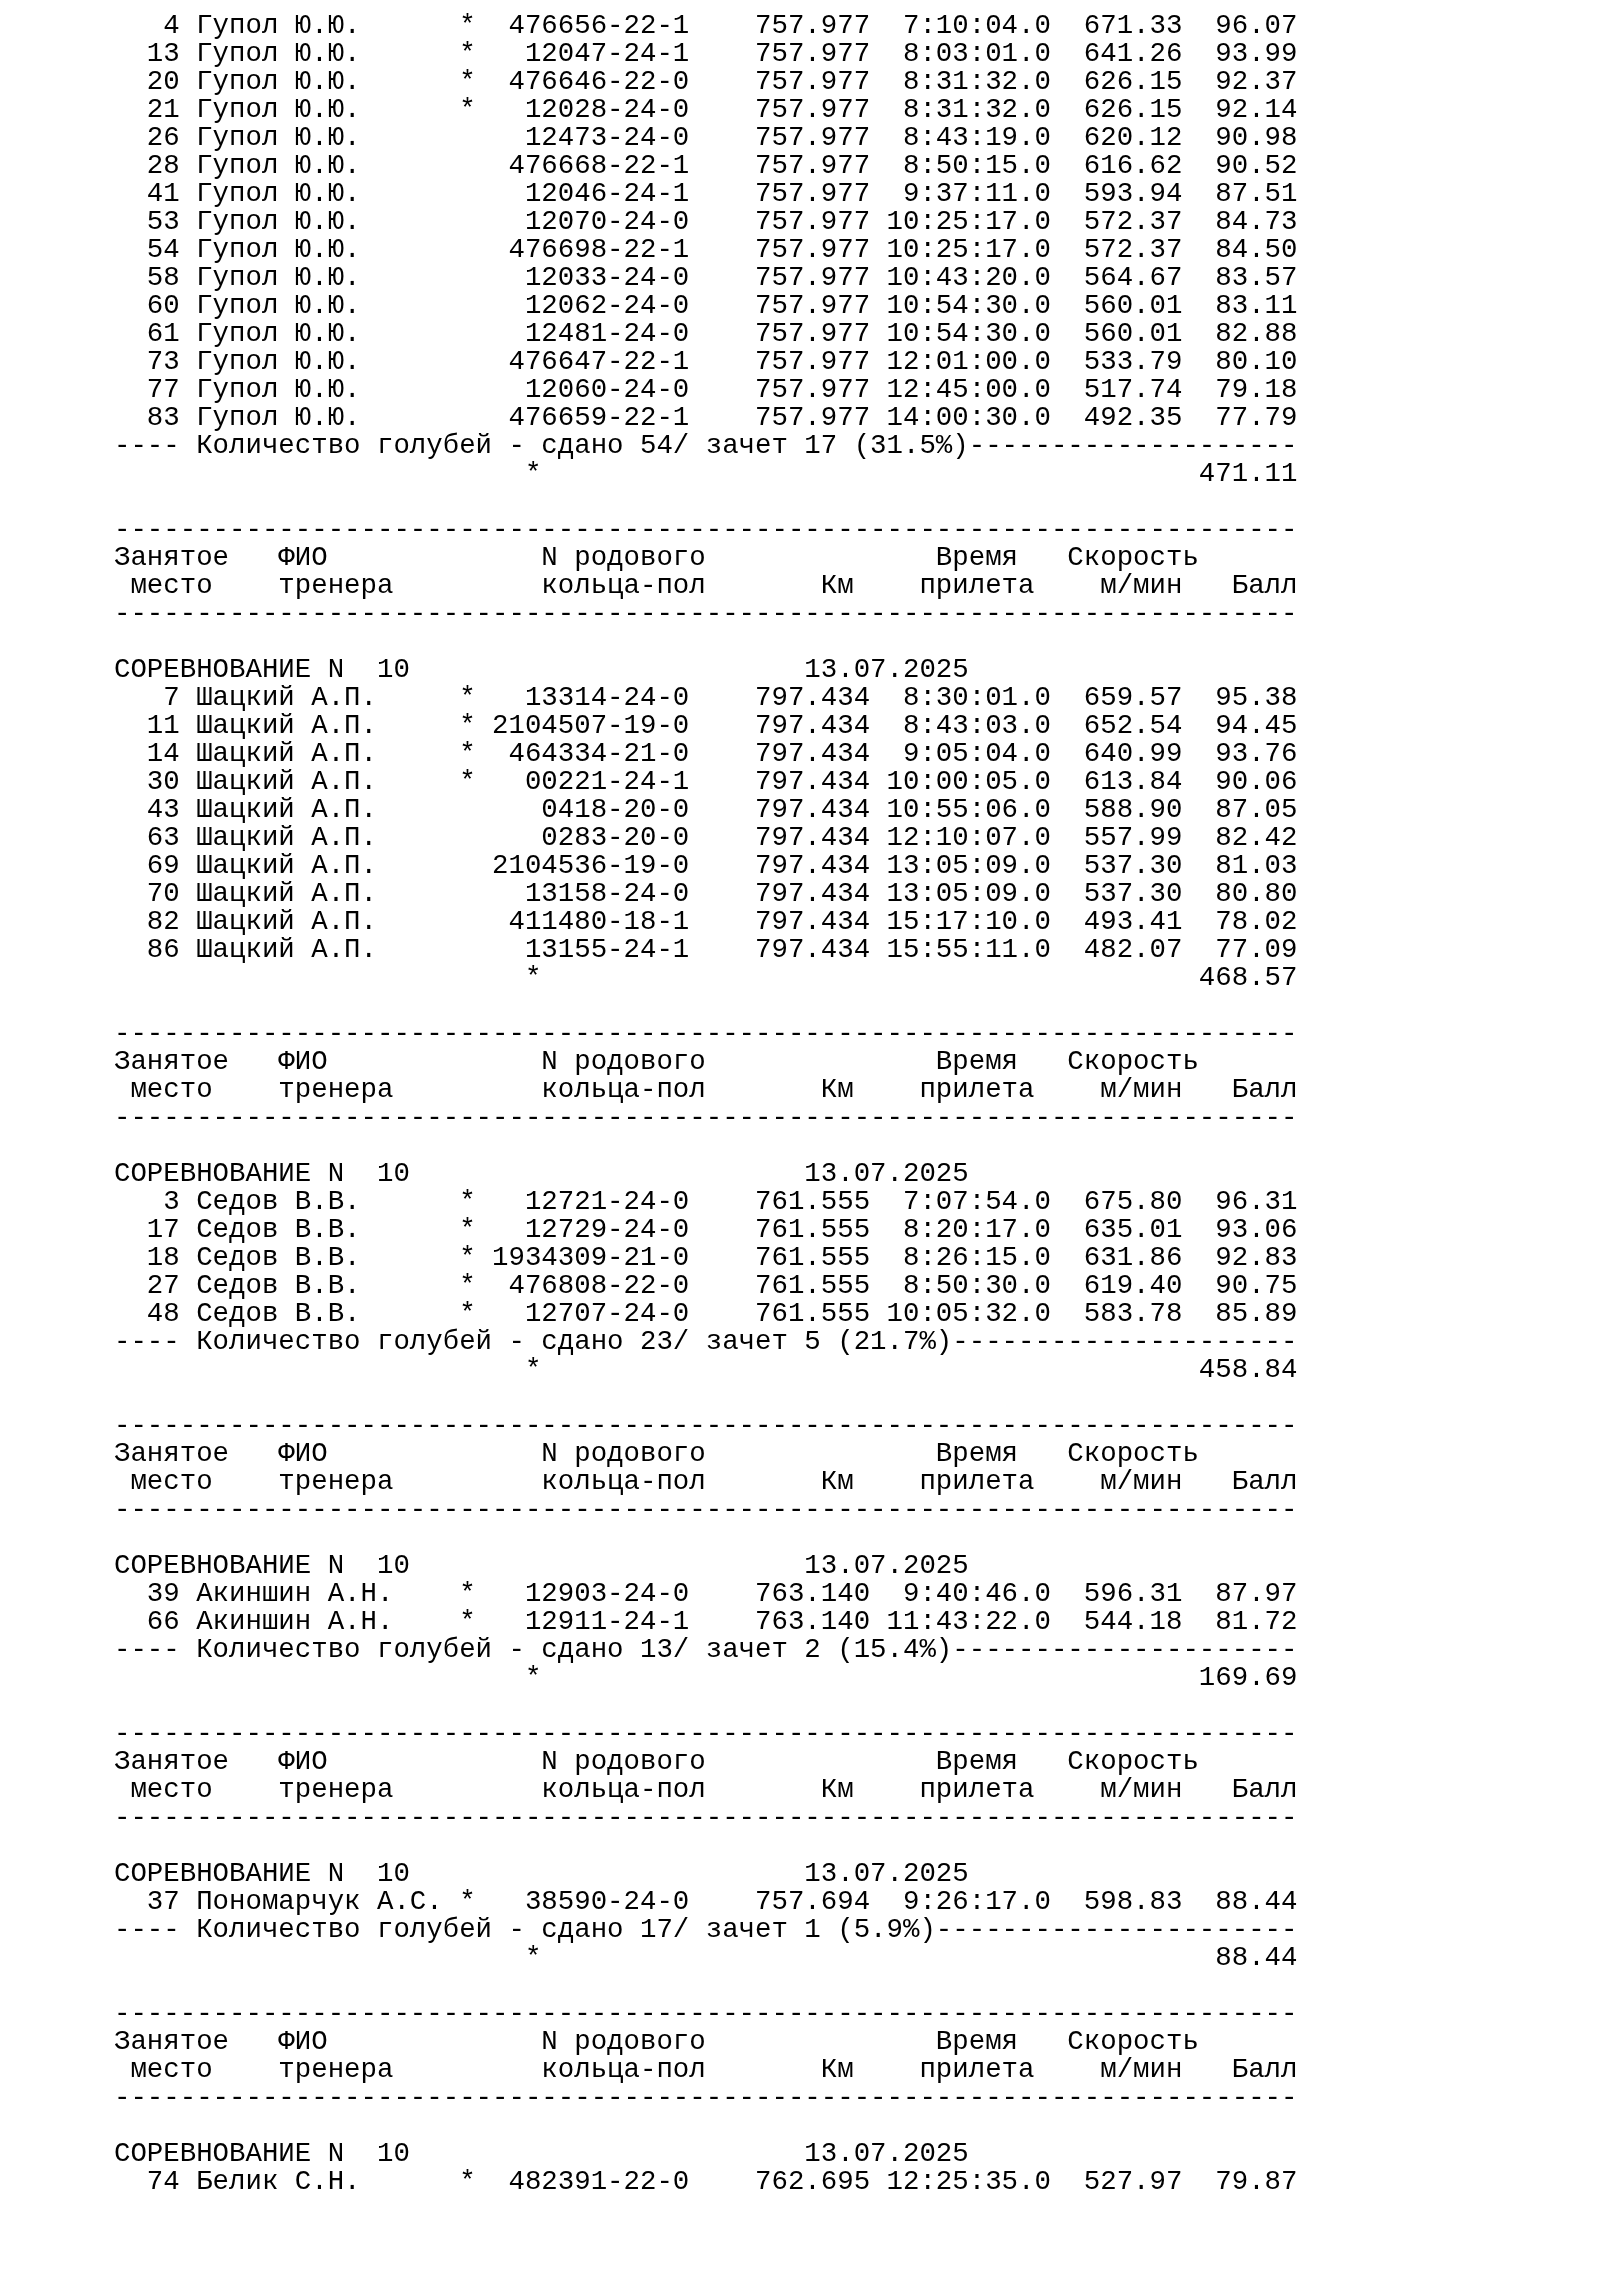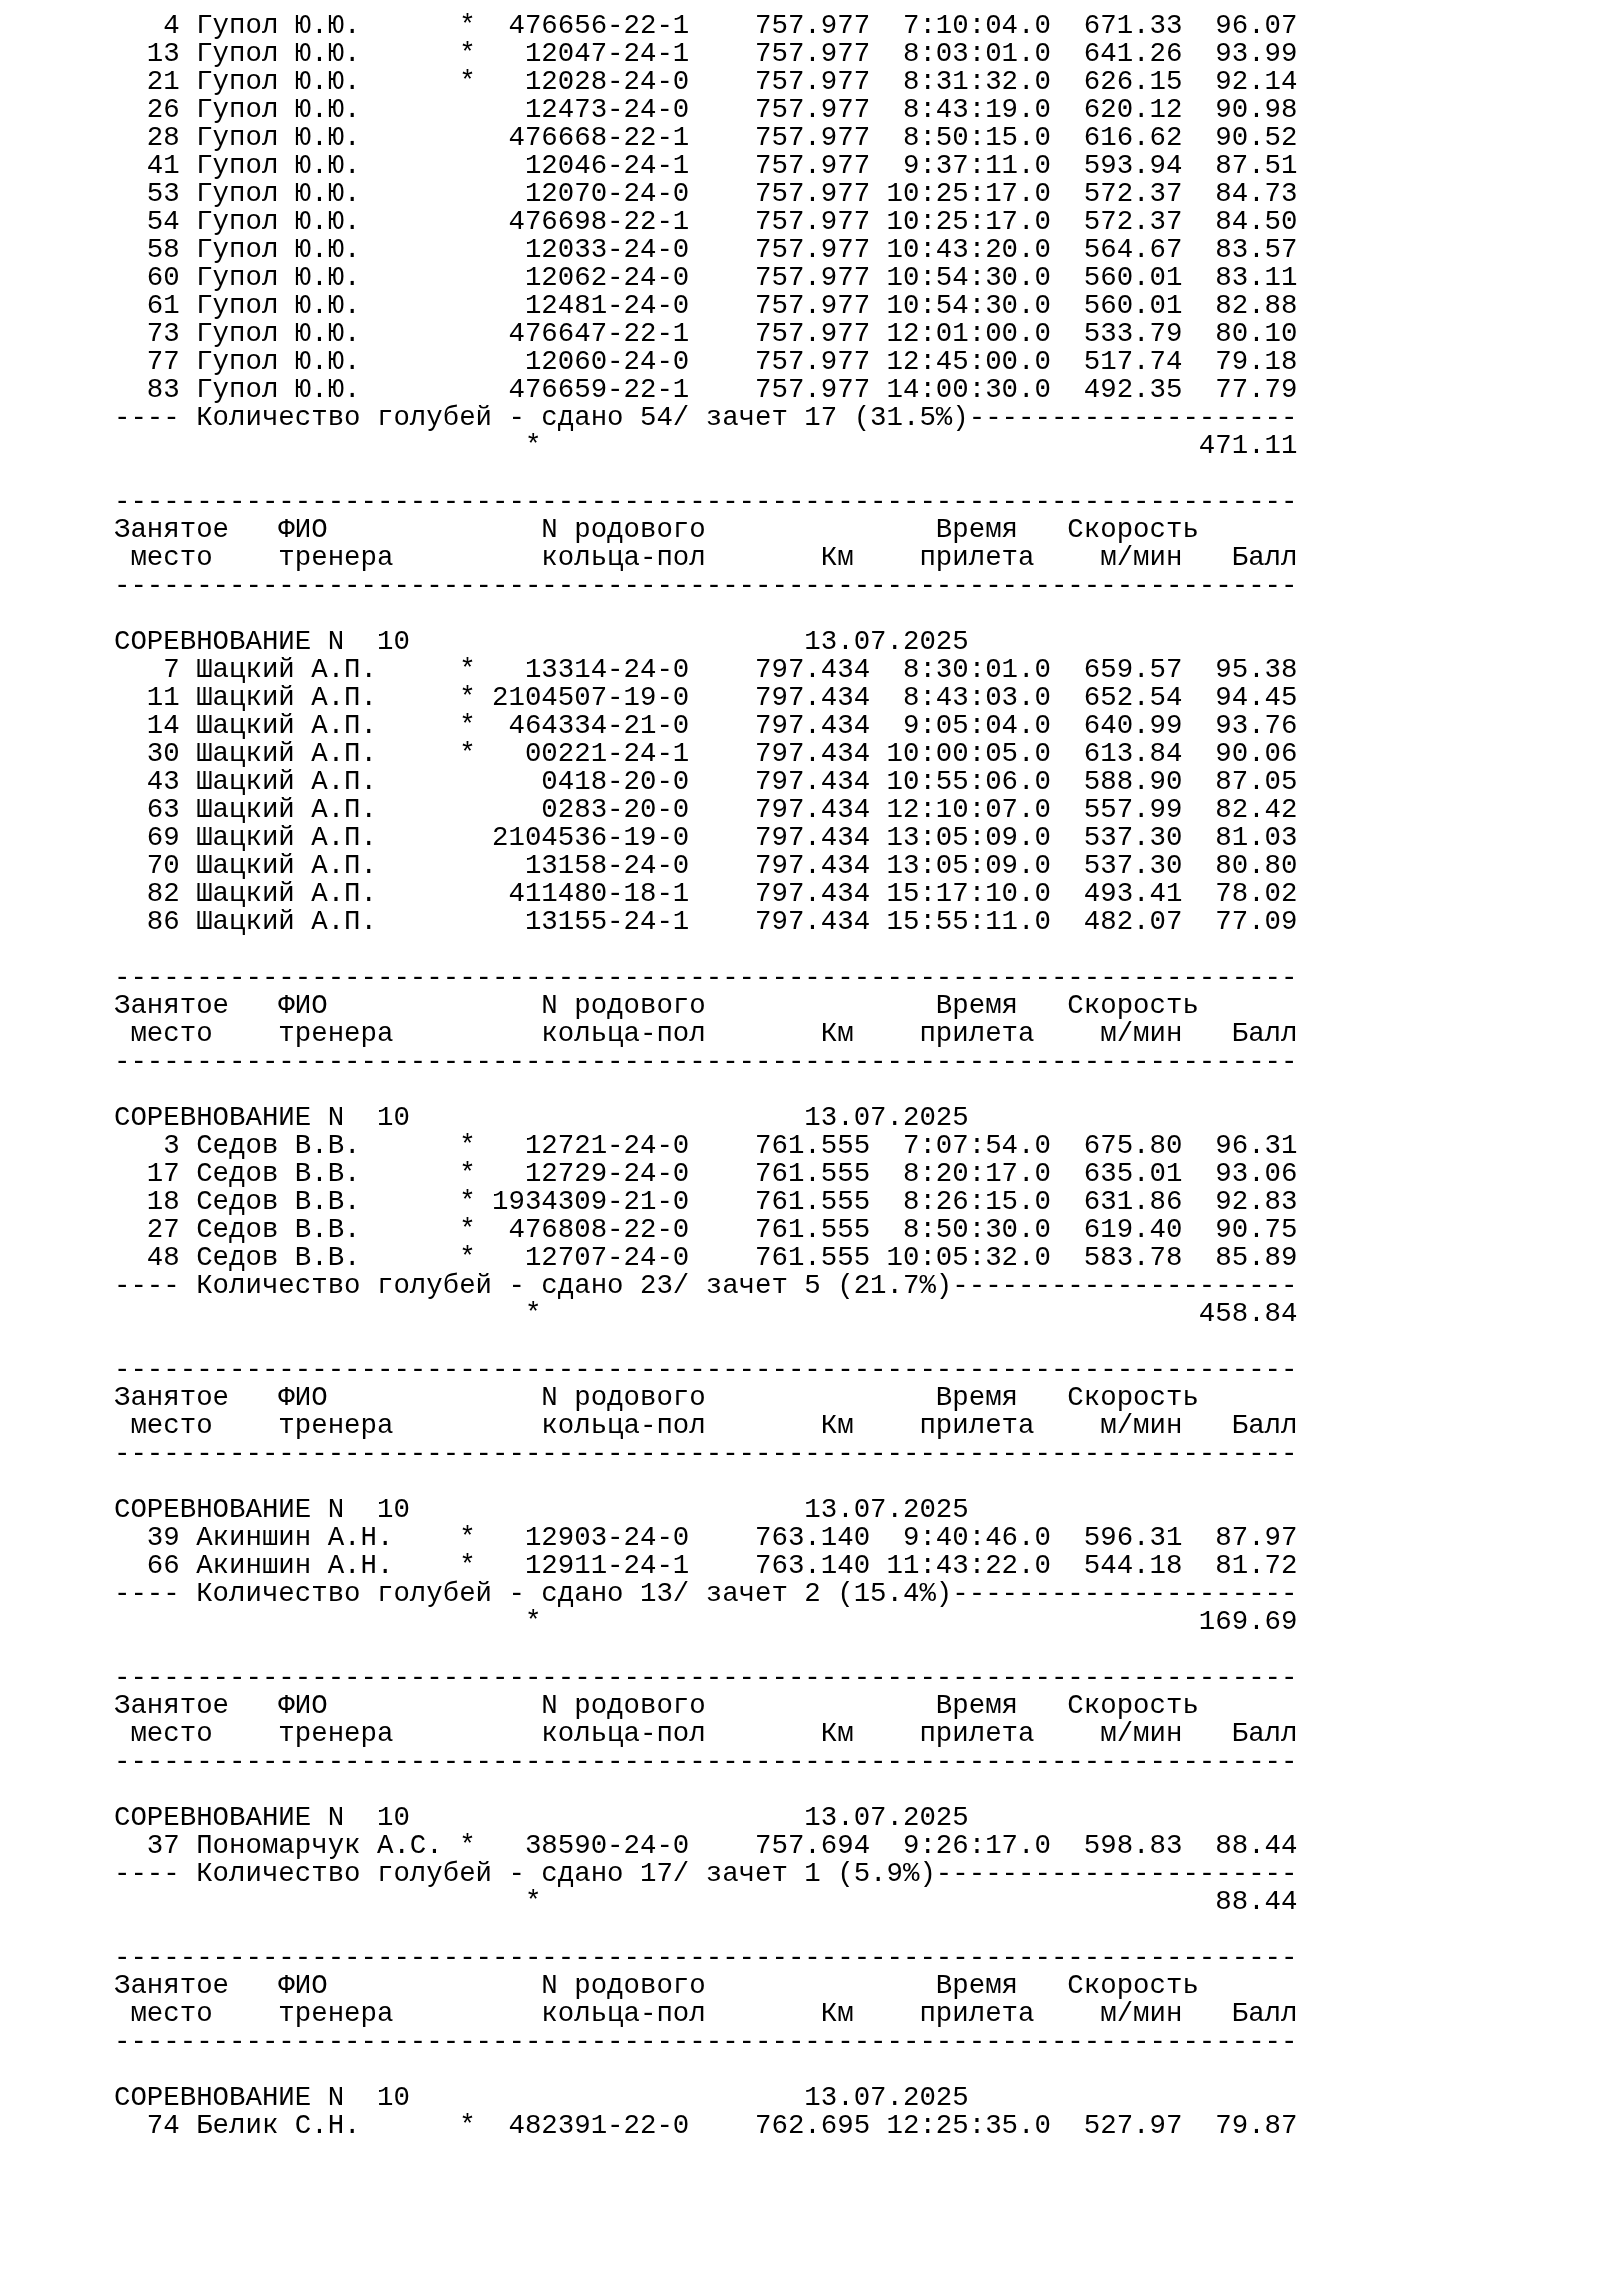--- a/index.html
+++ b/index.html
@@ -26,20 +26,21 @@
     color: #000000;
   }
 </style>
 </head>
 <body>
 
 <div class="page">
   <div id="doc">
       <div class="line">   4 Гупол Ю.Ю.      *  476656-22-1    757.977  7:10:04.0  671.33  96.07</div>
       <div class="line">  13 Гупол Ю.Ю.      *   12047-24-1    757.977  8:03:01.0  641.26  93.99</div>
+      <div class="line">  20 Гупол Ю.Ю.      *  476646-22-0    757.977  8:31:32.0  626.15  92.37</div>
       <div class="line">  21 Гупол Ю.Ю.      *   12028-24-0    757.977  8:31:32.0  626.15  92.14</div>
       <div class="line">  26 Гупол Ю.Ю.          12473-24-0    757.977  8:43:19.0  620.12  90.98</div>
       <div class="line">  28 Гупол Ю.Ю.         476668-22-1    757.977  8:50:15.0  616.62  90.52</div>
       <div class="line">  41 Гупол Ю.Ю.          12046-24-1    757.977  9:37:11.0  593.94  87.51</div>
       <div class="line">  53 Гупол Ю.Ю.          12070-24-0    757.977 10:25:17.0  572.37  84.73</div>
       <div class="line">  54 Гупол Ю.Ю.         476698-22-1    757.977 10:25:17.0  572.37  84.50</div>
       <div class="line">  58 Гупол Ю.Ю.          12033-24-0    757.977 10:43:20.0  564.67  83.57</div>
       <div class="line">  60 Гупол Ю.Ю.          12062-24-0    757.977 10:54:30.0  560.01  83.11</div>
       <div class="line">  61 Гупол Ю.Ю.          12481-24-0    757.977 10:54:30.0  560.01  82.88</div>
       <div class="line">  73 Гупол Ю.Ю.         476647-22-1    757.977 12:01:00.0  533.79  80.10</div>
@@ -57,20 +58,21 @@
       <div class="line">   7 Шацкий А.П.     *   13314-24-0    797.434  8:30:01.0  659.57  95.38</div>
       <div class="line">  11 Шацкий А.П.     * 2104507-19-0    797.434  8:43:03.0  652.54  94.45</div>
       <div class="line">  14 Шацкий А.П.     *  464334-21-0    797.434  9:05:04.0  640.99  93.76</div>
       <div class="line">  30 Шацкий А.П.     *   00221-24-1    797.434 10:00:05.0  613.84  90.06</div>
       <div class="line">  43 Шацкий А.П.          0418-20-0    797.434 10:55:06.0  588.90  87.05</div>
       <div class="line">  63 Шацкий А.П.          0283-20-0    797.434 12:10:07.0  557.99  82.42</div>
       <div class="line">  69 Шацкий А.П.       2104536-19-0    797.434 13:05:09.0  537.30  81.03</div>
       <div class="line">  70 Шацкий А.П.         13158-24-0    797.434 13:05:09.0  537.30  80.80</div>
       <div class="line">  82 Шацкий А.П.        411480-18-1    797.434 15:17:10.0  493.41  78.02</div>
       <div class="line">  86 Шацкий А.П.         13155-24-1    797.434 15:55:11.0  482.07  77.09</div>
+      <div class="line">                         *                                        468.57</div>
       <div class="line">&nbsp;</div>
       <div class="line">------------------------------------------------------------------------</div>
       <div class="line">Занятое   ФИО             N родового              Время   Скорость</div>
       <div class="line"> место    тренера         кольца-пол       Км    прилета    м/мин   Балл</div>
       <div class="line">------------------------------------------------------------------------</div>
       <div class="line">&nbsp;</div>
       <div class="line">СОРЕВНОВАНИЕ N  10                        13.07.2025</div>
       <div class="line">   3 Седов В.В.      *   12721-24-0    761.555  7:07:54.0  675.80  96.31</div>
       <div class="line">  17 Седов В.В.      *   12729-24-0    761.555  8:20:17.0  635.01  93.06</div>
       <div class="line">  18 Седов В.В.      * 1934309-21-0    761.555  8:26:15.0  631.86  92.83</div>

